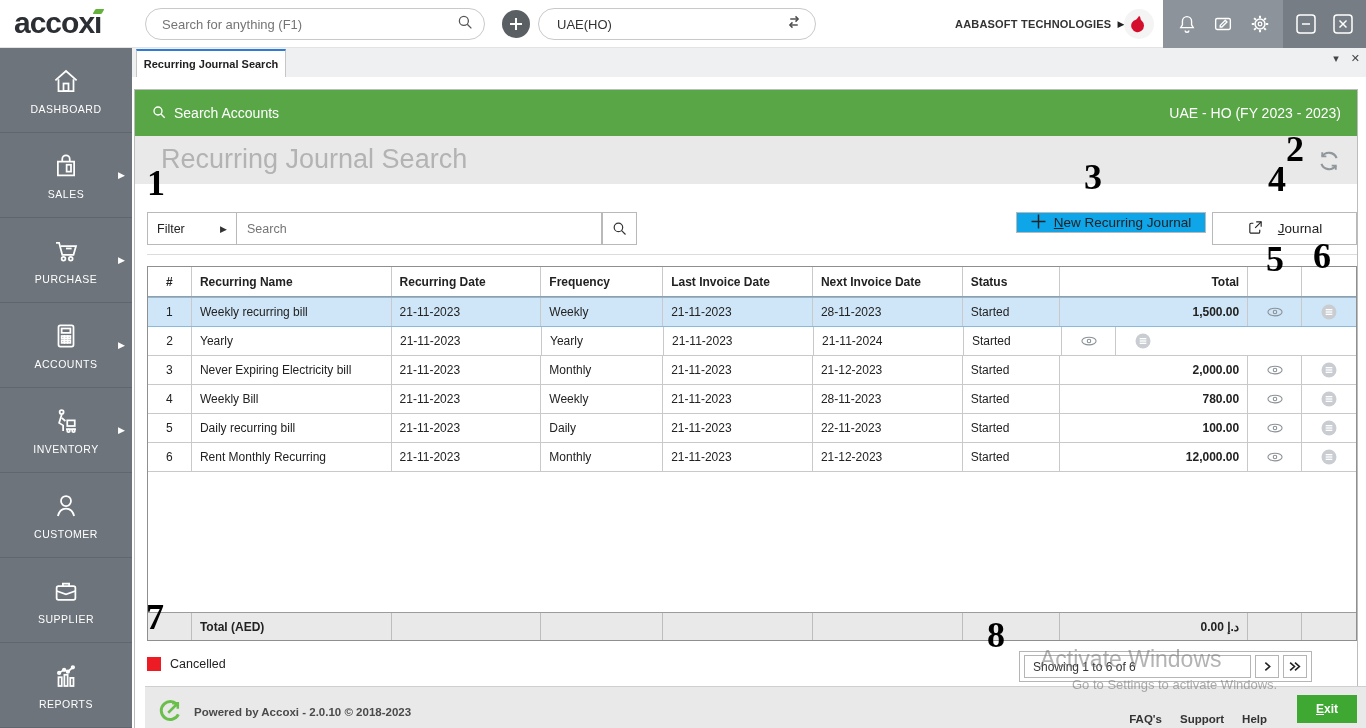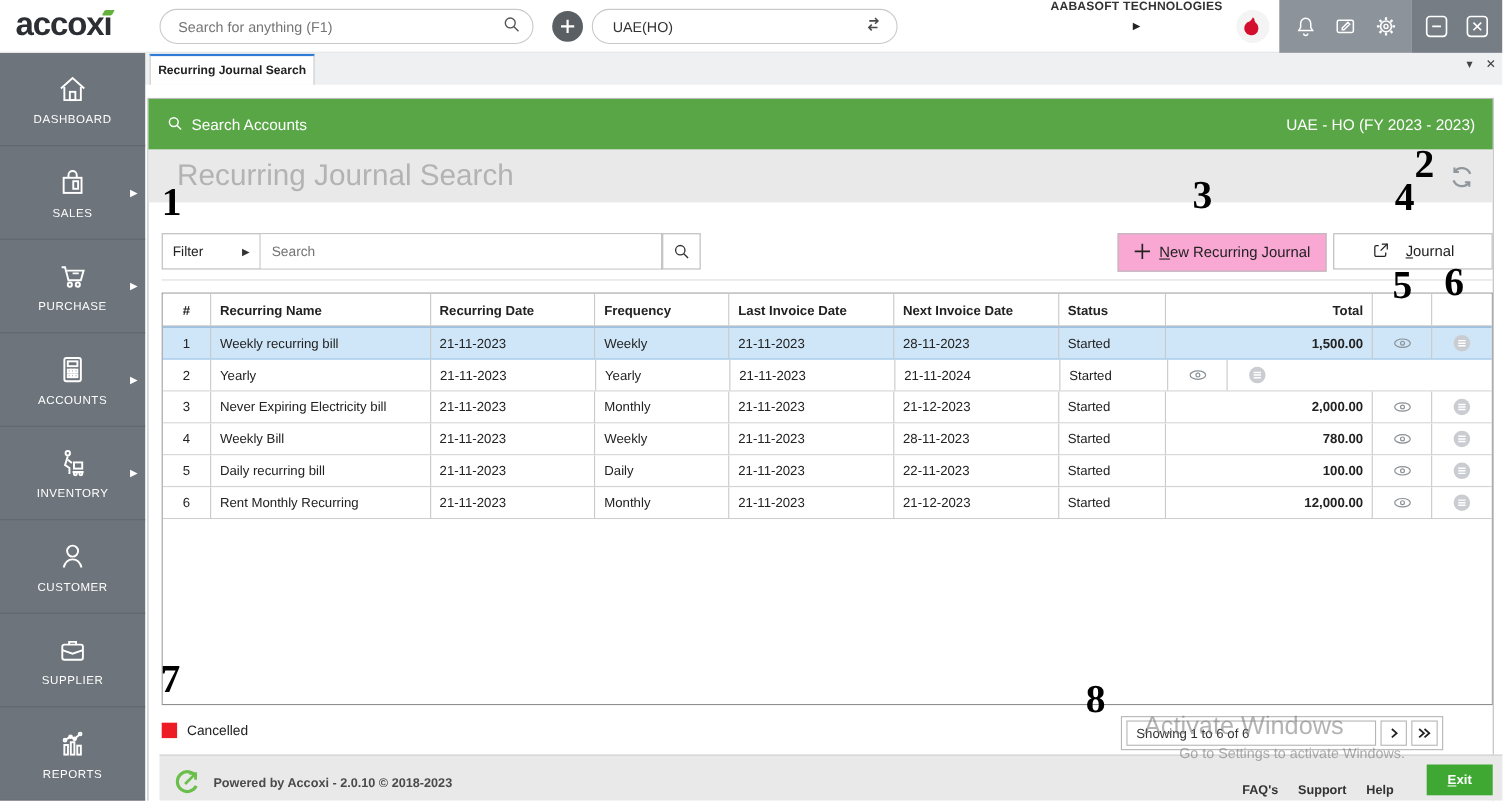--- a/index.html
+++ b/index.html
@@ -11,21 +11,21 @@
   .topbar { position:absolute; left:0; top:0; width:1366px; height:48px; background:#fff; border-bottom:1px solid #e3e3e3; z-index:5; }
   .logo { position:absolute; left:14px; top:6px; font-size:30px; font-weight:bold; letter-spacing:-1px; color:#2b2e33; }
   .logo .leaf { position:absolute; right:-2px; top:3px; width:9px; height:5px; background:#63b23c; transform:skewX(-30deg); border-radius:1px; }
   .gsearch { position:absolute; left:145px; top:8px; width:340px; height:32px; border:1px solid #c9c9c9; border-radius:16px; background:#fff; display:flex; align-items:center; padding:0 10px 0 16px; }
   .gsearch input { flex:1; border:none; outline:none; font-size:13px; color:#444; font-family:inherit; background:transparent; }
   .gsearch .icon { color:#555; }
   .addbtn { position:absolute; left:502px; top:10px; width:28px; height:28px; border-radius:50%; background:#5a5f64; border:none; color:#fff; display:flex; align-items:center; justify-content:center; cursor:pointer; }
   .company { position:absolute; left:538px; top:8px; width:278px; height:32px; border:1px solid #c9c9c9; border-radius:16px; display:flex; align-items:center; padding:0 12px 0 18px; }
   .company .ctext { flex:1; font-size:13px; color:#333; }
   .company .icon { color:#4a4a4a; }
-  .org { position:absolute; left:955px; top:0; height:48px; display:flex; align-items:center; gap:6px; cursor:pointer;flex-direction:column; }
+  .org { position:absolute; left:955px; top:0; height:48px; display:flex; align-items:center; gap:6px; cursor:pointer; }
   .org .oname { font-size:11px; font-weight:bold; color:#333; letter-spacing:0.2px; }
   .org .caret { font-size:9px; color:#222; }
   .avatar { position:absolute; left:1124px; top:9px; width:30px; height:30px; border-radius:50%; background:#f4f4f4; display:flex; align-items:center; justify-content:center; }
   .iconszone { position:absolute; left:1163px; top:0; width:120px; height:48px; background:#8c939a; display:flex; align-items:center; justify-content:space-evenly; color:#fff; }
   .winzone { position:absolute; left:1283px; top:0; width:83px; height:48px; background:#767d85; display:flex; align-items:center; justify-content:space-evenly; color:#fff; }
   .tbicon { width:26px; height:26px; display:flex; align-items:center; justify-content:center; cursor:pointer; }
 
   
   .sidebar { position:absolute; left:0; top:48px; width:132px; height:680px; background:#6d747b; z-index:4; }
   .sbitem { position:relative; height:85px; border-bottom:1px solid #60666d; color:#fff; display:flex; flex-direction:column; align-items:center; justify-content:center; gap:7px; cursor:pointer; }
@@ -47,21 +47,21 @@
   .titleband { position:absolute; left:0; top:46px; width:100%; height:48px; background:#e9e9e9; }
   .pagetitle { position:absolute; left:26px; top:8px; font-size:27px; font-weight:300; color:#b3b3b3; }
   .refreshbtn { position:absolute; right:14px; top:11px; width:28px; height:28px; color:#8f969c; cursor:pointer; }
 
   .toolbar { position:absolute; left:12px; top:122px; width:1210px; height:33px; }
   .filterbox { position:absolute; left:0; top:0; width:90px; height:33px; border:1px solid #b9b9b9; display:flex; align-items:center; padding:0 9px; font-size:12.5px; color:#222; cursor:pointer; }
   .filterbox .fcaret { margin-left:auto; font-size:9px; color:#333; }
   .searchfield { position:absolute; left:90px; top:0; width:365px; height:33px; border:1px solid #b9b9b9; border-left:none; }
   .searchfield input { width:100%; height:100%; border:none; outline:none; padding:0 10px; font-size:12.5px; color:#c2410c; font-family:inherit; }
   .searchbtn { position:absolute; left:455px; top:0; width:35px; height:33px; border:1px solid #b9b9b9; border-left:1px solid #b9b9b9; background:#fff; display:flex; align-items:center; justify-content:center; color:#333; cursor:pointer; }
-  .newbtn { position:absolute; right:151px; top:0; width:190px; height:35px; background:#f9a8d4; border:1px solid #b9b9b9; display:flex; align-items:center; justify-content:center; gap:8px; font-size:13.5px; color:#222; cursor:pointer; }
+  .newbtn { position:absolute; right:151px; top:0; width:190px; height:21px; background:#0ea5e9; border:1px solid #b9b9b9; display:flex; align-items:center; justify-content:center; gap:8px; font-size:13.5px; color:#222; cursor:pointer; }
   .exportbtn { position:absolute; right:0; top:0; width:145px; height:33px; background:#fff; border:1px solid #b9b9b9; display:flex; align-items:center; justify-content:center; gap:14px; font-size:13.5px; color:#222; cursor:pointer; }
   .ulabel { display:inline-block; }
   .ulabel::first-letter { text-decoration:underline; }
   .tooldivider { position:absolute; left:12px; top:164px; width:1210px; height:1px; background:#dcdcdc; }
 
   
   .grid { position:absolute; left:12px; top:176px; width:1210px; height:375px; border:1px solid #8f8f8f; display:flex; flex-direction:column; font-size:12px; color:#222; }
   .trow { display:flex; height:29px; border-bottom:1px solid #c9c9c9; background:#fff; }
   .thead { height:30px; font-weight:bold; border-bottom:1px solid #9c9c9c; }
   .trow > div { border-right:1px solid #c9c9c9; display:flex; align-items:center; padding:0 8px; overflow:hidden; white-space:nowrap; }
@@ -562,20 +562,32 @@
                   <line x1="8" y1="12" x2="16" y2="12"></line>
                   <line x1="8" y1="14.8" x2="16" y2="14.8"></line>
                 </g>
               </svg>
             </span>
           </div>
       </div>
 
       <div class="gridfiller"></div>
 
+      <div class="totalrow">
+        <div class="c-num"></div>
+        <div class="c-name">Total (AED)</div>
+        <div class="c-date"></div>
+        <div class="c-freq"></div>
+        <div class="c-last"></div>
+        <div class="c-next"></div>
+        <div class="c-status"></div>
+        <div class="c-total">0.00 د.إ</div>
+        <div class="c-eye"></div>
+        <div class="c-menu"></div>
+      </div>
     </div>
 
     <div class="legend">
       <span class="legendswatch" style="background:#ed1c24;"></span>
       <span>Cancelled</span>
     </div>
 
     <div class="pager">
       <div class="pagerinfo">Showing 1 to 6 of 6</div>
       <button class="pagerbtn">

